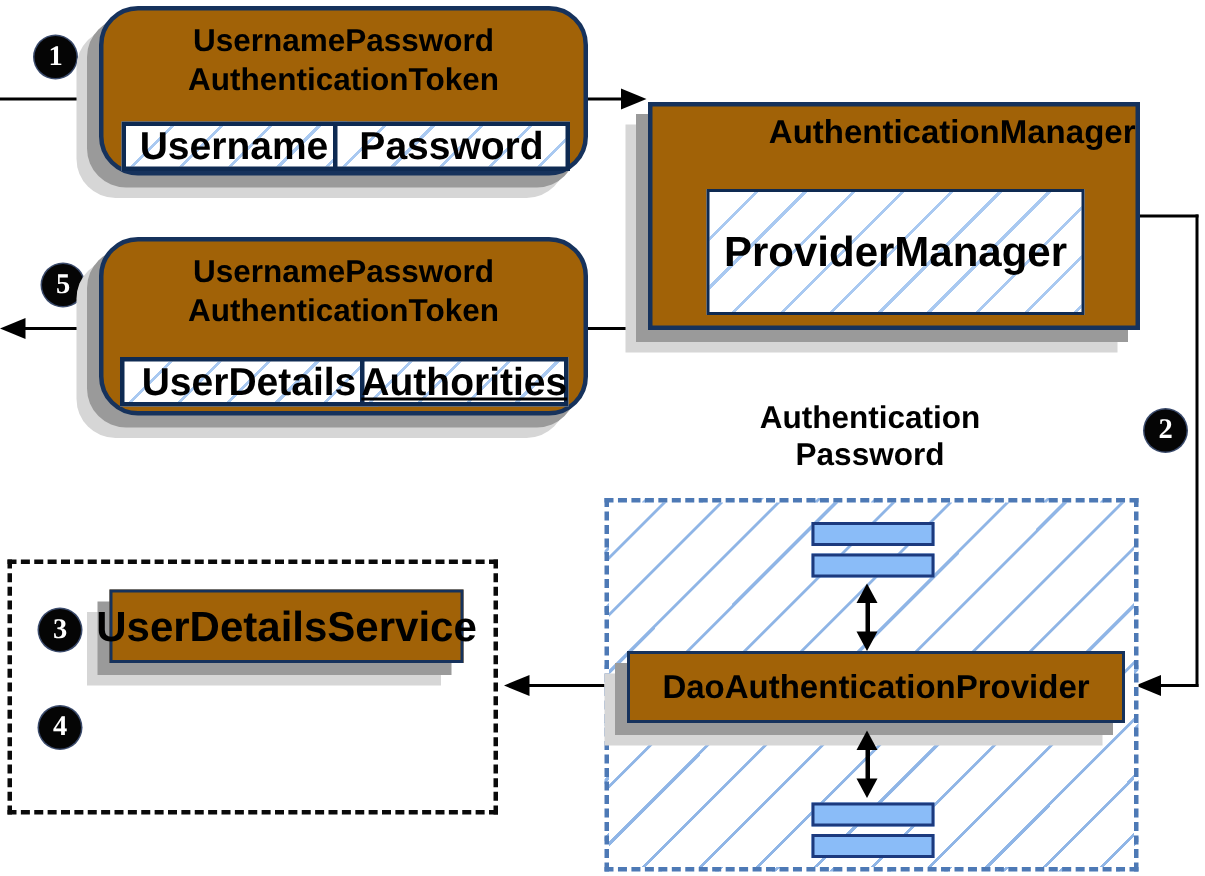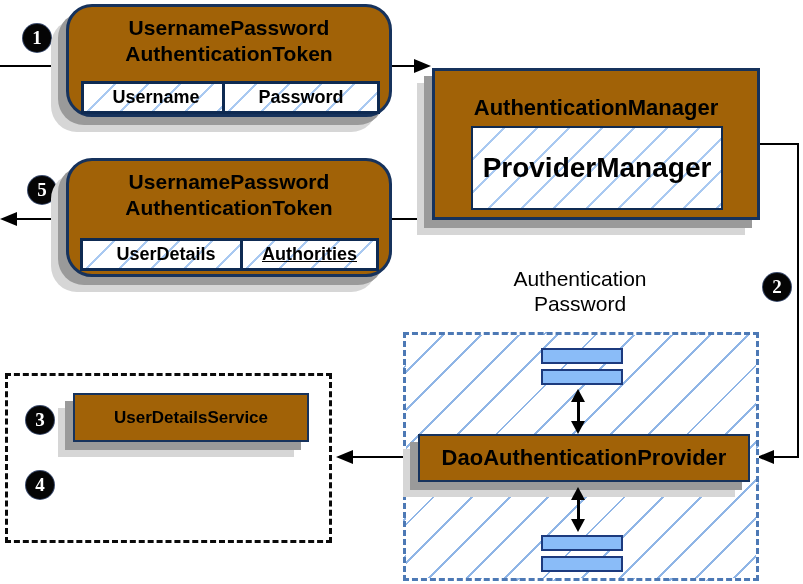--- a/index.html
+++ b/index.html
@@ -16,32 +16,32 @@
   .rounded{border-radius:26px;}
   .node-title{
     text-align:center;font-size:21px;line-height:26px;font-weight:bold;color:#000;
     padding-top:8px;letter-spacing:0px;
   }
   .hatch-small{
     position:absolute;box-sizing:border-box;border:3px solid #0e2a52;
     background-color:#fff;
     background-image:repeating-linear-gradient(135deg, rgba(255,255,255,0) 0 21px, #a9c9f1 21px 23px);
     display:flex;align-items:center;justify-content:center;
-    font-size:18px;font-weight:bold;color:#000;
+    font-size:26px;font-weight:bold;color:#000;
   }
   .hatch-big{
     position:absolute;box-sizing:border-box;border:3px dashed #4d79b5;
     background-color:#fff;
     background-image:repeating-linear-gradient(135deg, rgba(255,255,255,0) 0 25px, #8fb5e6 25px 27px);
   }
   .bar{
     position:absolute;width:82px;height:16px;background:#8abcf8;
     border:2px solid #1c3a7e;box-sizing:border-box;
   }
-  .flat{display:flex;align-items:center;justify-content:center;font-size:17px;}
+  .flat{display:flex;align-items:center;justify-content:center;font-size:28px;}
   
   .badge{
     position:absolute;width:28px;height:28px;border-radius:50%;
     background:#050505;color:#fff;display:flex;align-items:center;justify-content:center;
     font-family:"Liberation Serif", serif;font-weight:bold;font-size:19px;
     box-shadow:0 0 0 1px #3a4a6b;
   }
   
   .hline{position:absolute;height:2px;background:#000;}
   .vline{position:absolute;width:2px;background:#000;}
@@ -52,24 +52,24 @@
   .dline{position:absolute;width:3px;background:#000;}
   
   #token1{left:66px;top:4px;width:326px;height:113px;}
   #token1 .f1{left:12px;top:74px;width:150px;height:33px;}
   #token1 .f2{left:153px;top:74px;width:158px;height:33px;}
   #token2{left:66px;top:158px;width:326px;height:119px;}
   #token2 .f1{left:11px;top:77px;width:172px;height:33px;}
   #token2 .f2{left:171px;top:77px;width:139px;height:33px;text-decoration:underline;}
   #authmgr{left:432px;top:68px;width:328px;height:152px;}
   #authmgr .inner{left:36px;top:55px;width:252px;height:84px;font-size:28px;border-width:2px;}
-  #authmgr .node-title{padding-top:24px;font-size:22px;}
+  #authmgr .node-title{padding-top:4px;font-size:22px;text-align:right;}
   #providers-label{
     position:absolute;left:460px;top:266px;width:240px;text-align:center;
-    font-size:21px;line-height:25px;font-weight:normal;color:#000;
+    font-size:21px;line-height:25px;font-weight:bold;color:#000;
   }
   #providers-area{left:403px;top:332px;width:356px;height:249px;}
   #dao{left:418px;top:434px;width:332px;height:48px;border-width:2px;font-size:22px;}
   #blackdash{position:absolute;left:5px;top:373px;width:327px;height:170px;border:3px dashed #0a0a0a;box-sizing:border-box;background:transparent;}
   #uds{left:73px;top:393px;width:236px;height:49px;border-width:2px;}
   #pe{left:73px;top:460px;width:236px;height:49px;border-width:2px;}
 </style>
 </head>
 <body>
 

